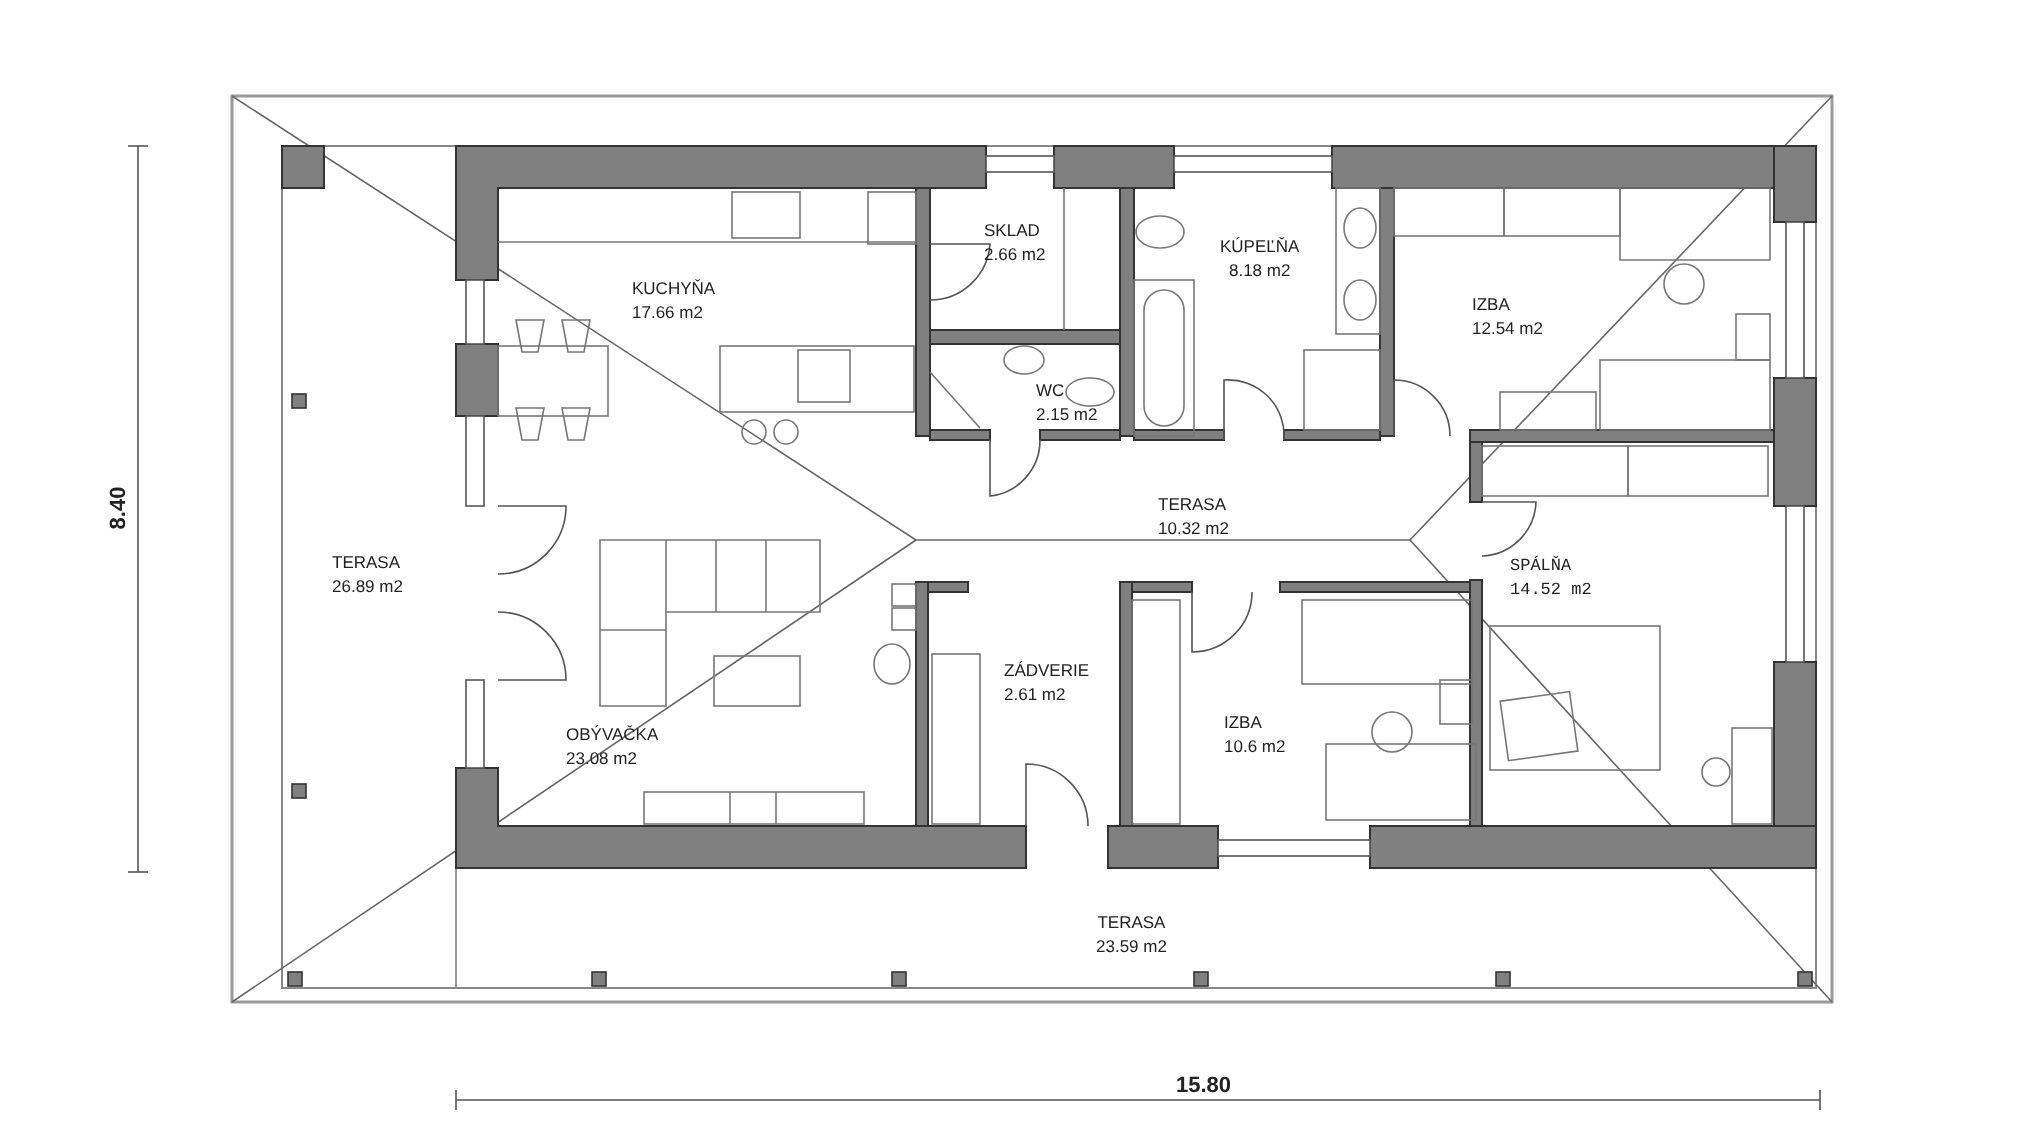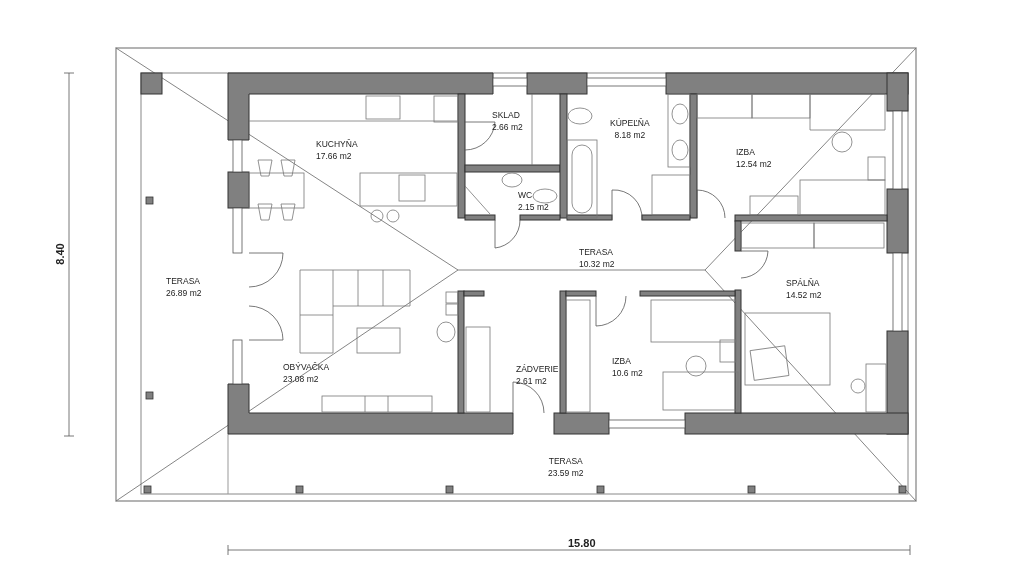--- a/index.html
+++ b/index.html
@@ -200,35 +200,35 @@
   <span class="area">2.15 m2</span>
 </div>
 <div class="lbl" style="left:579px;top:246px;">
   <span class="name">TERASA</span>
   <span class="area">10.32 m2</span>
 </div>
 <div class="lbl" style="left:166px;top:275px;">
   <span class="name">TERASA</span>
   <span class="area">26.89 m2</span>
 </div>
-<div class="lbl" style="left:786px;top:277px;">
+<div class="lbl" style="left:755px;top:277px;font-family:Liberation Mono, monospace;">
   <span class="name">SPÁLŇA</span>
   <span class="area">14.52 m2</span>
 </div>
-<div class="lbl" style="left:516px;top:329px;margin-top:34px;">
+<div class="lbl" style="left:502px;top:329px;">
   <span class="name">ZÁDVERIE</span>
   <span class="area">2.61 m2</span>
 </div>
 <div class="lbl" style="left:283px;top:361px;">
   <span class="name">OBÝVAČKA</span>
   <span class="area">23.08 m2</span>
 </div>
 <div class="lbl" style="left:612px;top:355px;">
   <span class="name">IZBA</span>
   <span class="area">10.6 m2</span>
 </div>
 <div class="lbl" style="left:548px;top:455px;text-align:center;">
   <span class="name">TERASA</span>
   <span class="area">23.59 m2</span>
 </div>
 
-<div class="dim" style="left:568px;top:537px;">15.80</div>
+<div class="dim" style="left:588px;top:537px;">15.80</div>
 <div class="dim dim-v" style="left:49px;top:248px;">8.40</div>
 
 </body></html>

